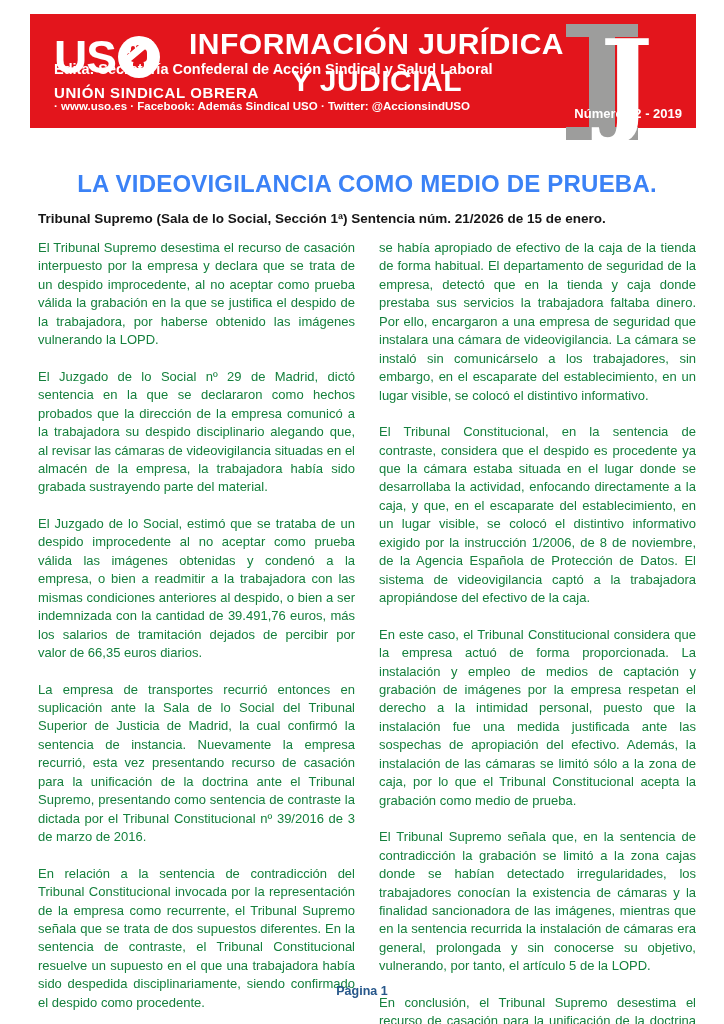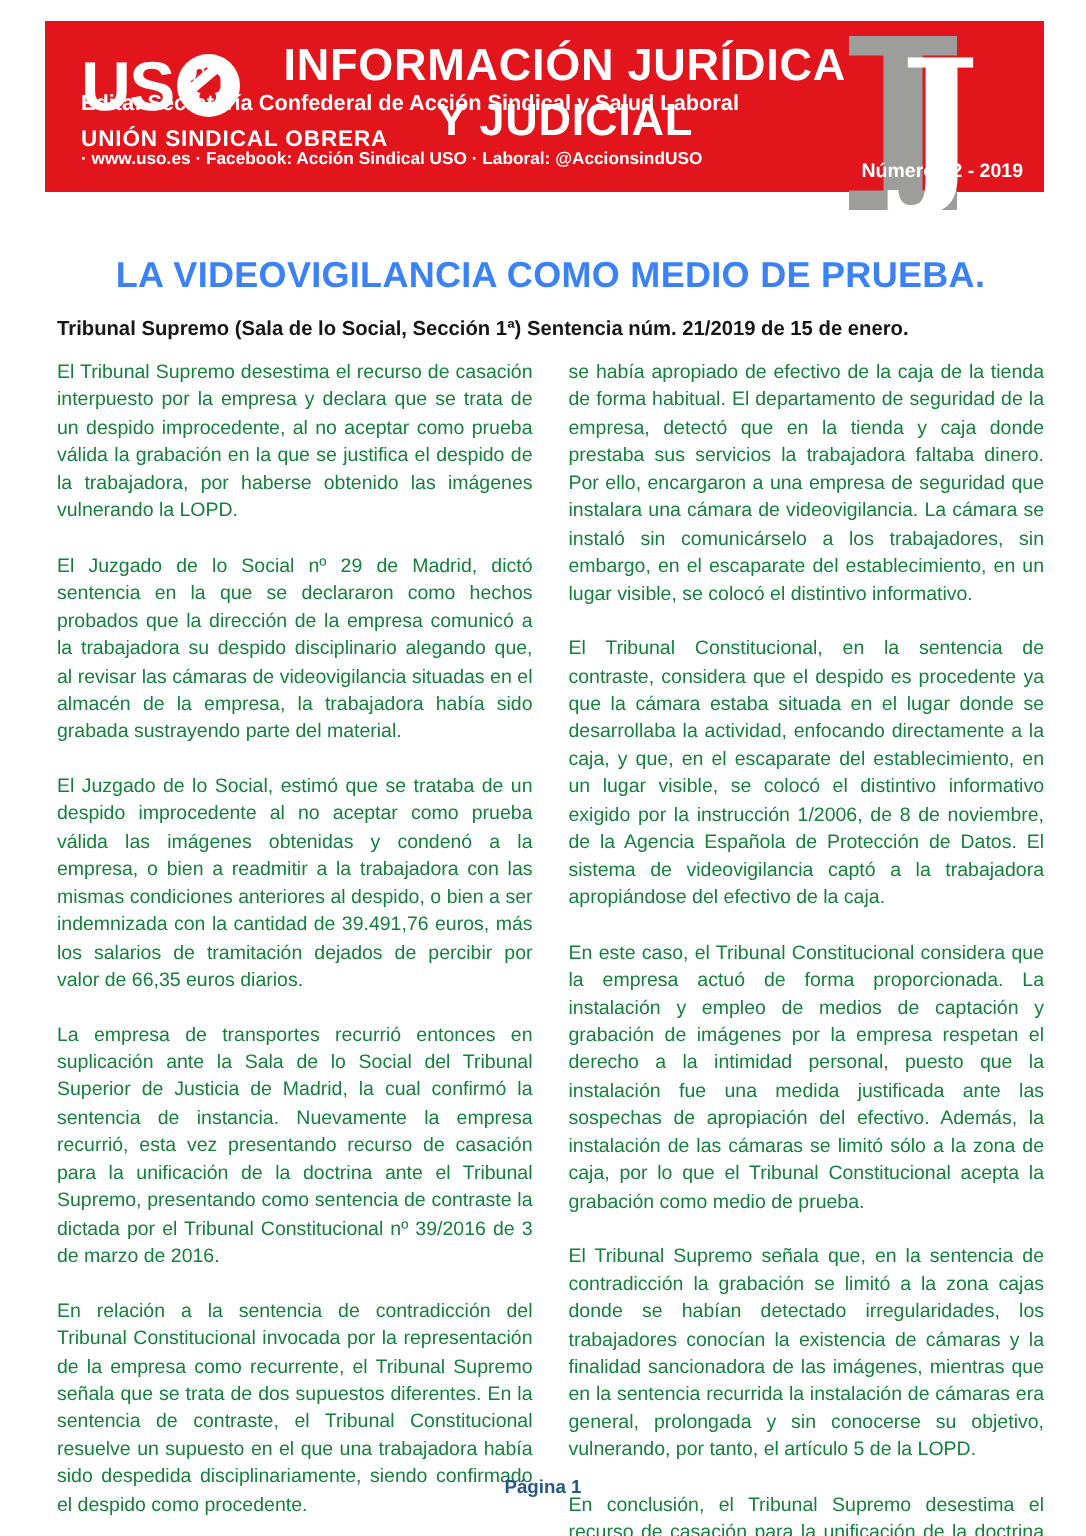--- a/index.html
+++ b/index.html
@@ -112,38 +112,38 @@
     <div class="uso-orgname">UNIÓN SINDICAL OBRERA</div>
   </div>
 
   <h1 class="masthead-title">
     <span>INFORMACIÓN JURÍDICA</span><br>
     <span>Y JUDICIAL</span>
   </h1>
 
   <div class="edita-block">
     <div class="edita-line">Edita: Secretaría Confederal de Acción Sindical y Salud Laboral</div>
-    <div class="edita-sub">· www.uso.es  ·  Facebook: Acción Sindical USO   ·  Laboral:  @AccionsindUSO</div>
+    <div class="edita-sub">· www.uso.es  ·  Facebook: Además Sindical USO   ·  Twitter:  @AccionsindUSO</div>
   </div>
 
   <div class="ij-logo">
     <div class="ij-i">
       <span class="serif top"></span>
         <span class="stem"></span>
         <span class="serif bottom"></span>
     </div>
     <div class="ij-j">J</div>
   </div>
 
   <div class="issue-number">Número 32 - 2019</div>
 </header>
 
 <main class="article">
   <h2 class="article-title">LA VIDEOVIGILANCIA COMO MEDIO DE PRUEBA.</h2>
-  <h3 class="article-subtitle">Tribunal Supremo (Sala de lo Social, Sección 1ª) Sentencia núm. 21/2019 de 15 de enero.</h3>
+  <h3 class="article-subtitle">Tribunal Supremo (Sala de lo Social, Sección 1ª) Sentencia núm. 21/2026 de 15 de enero.</h3>
 
   <div class="columns">
     <div class="col">
         <p>El Tribunal Supremo desestima el recurso de casación interpuesto por la empresa y declara que se trata de un despido improcedente, al no aceptar como prueba válida la grabación en la que se justifica el despido de la trabajadora, por haberse obtenido las imágenes vulnerando la LOPD.</p>
         <p>El Juzgado de lo Social nº 29 de Madrid, dictó sentencia en la que se declararon como hechos probados que la dirección de la empresa comunicó a la trabajadora su despido disciplinario alegando que, al revisar las cámaras de videovigilancia situadas en el almacén de la empresa, la trabajadora había sido grabada sustrayendo parte del material.</p>
         <p>El Juzgado de lo Social, estimó que se trataba de un despido improcedente al no aceptar como prueba válida las imágenes obtenidas y condenó a la empresa, o bien a readmitir a la trabajadora con las mismas condiciones anteriores al despido, o bien a ser indemnizada con la cantidad de 39.491,76 euros, más los salarios de tramitación dejados de percibir por valor de 66,35 euros diarios.</p>
         <p>La empresa de transportes recurrió entonces en suplicación ante la Sala de lo Social del Tribunal Superior de Justicia de Madrid, la cual confirmó la sentencia de instancia. Nuevamente la empresa recurrió, esta vez presentando recurso de casación para la unificación de la doctrina ante el Tribunal Supremo, presentando como sentencia de contraste la dictada por el Tribunal Constitucional nº 39/2016 de 3 de marzo de 2016.</p>
         <p>En relación a la sentencia de contradicción del Tribunal Constitucional invocada por la representación de la empresa como recurrente, el Tribunal Supremo señala que se trata de dos supuestos diferentes. En la sentencia de contraste, el Tribunal Constitucional resuelve un supuesto en el que una trabajadora había sido despedida disciplinariamente, siendo confirmado el despido como procedente.</p>
       </div>
     <div class="col">

